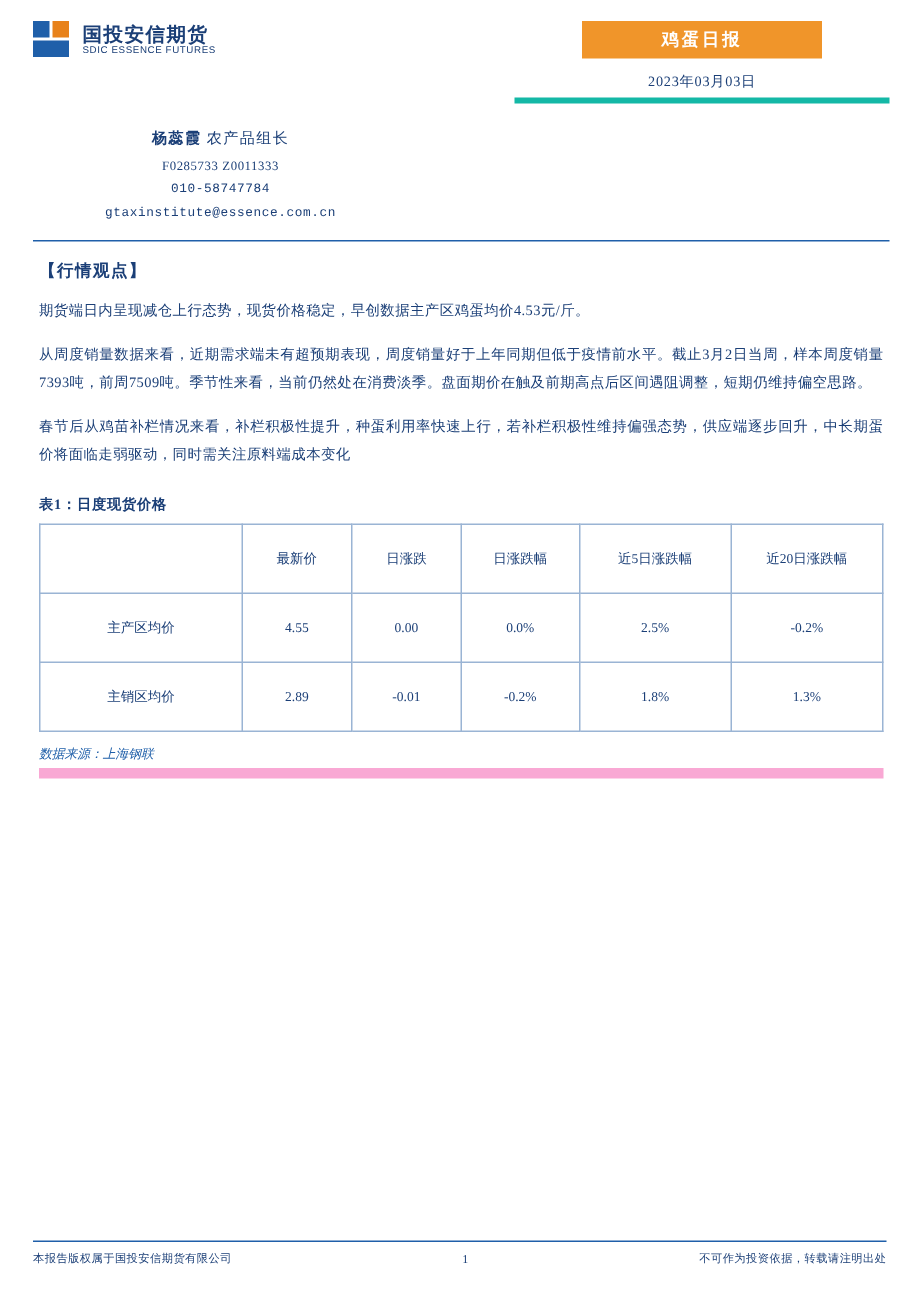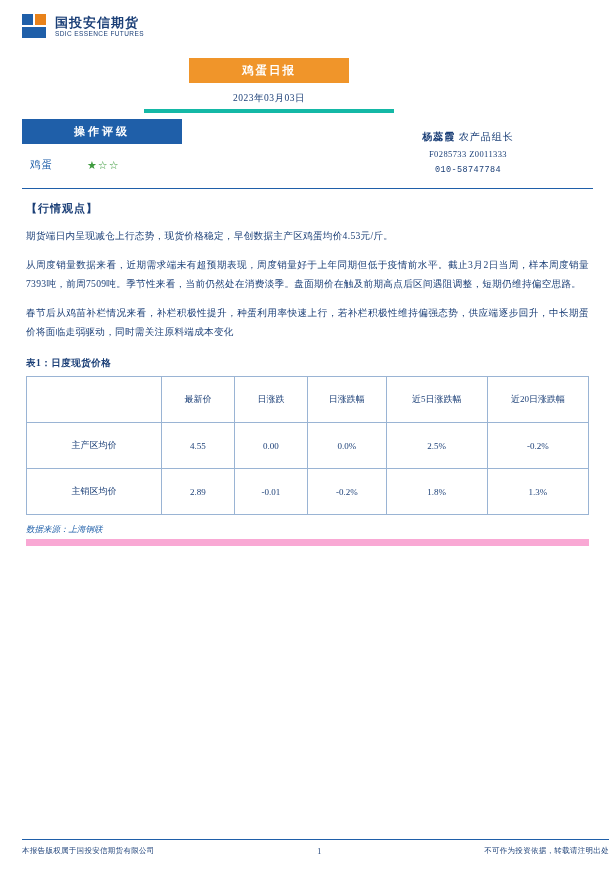--- a/index.html
+++ b/index.html
@@ -16,20 +16,21 @@
   .page {
     position: relative;
     width: 615px;
     height: 870px;
     padding: 0;
   }
 
   
   .header {
     display: flex;
+    justify-content: space-between;
     align-items: flex-start;
     padding: 14px 22px 0 22px;
   }
   .brand {
     display: flex;
     align-items: center;
     gap: 7px;
   }
   .brand-mark {
     width: 26px;
@@ -63,21 +64,20 @@
     font-size: 6.5px;
     color: #1b3f77;
     letter-spacing: 0.4px;
     font-family: "Liberation Sans", sans-serif;
     margin-top: 1px;
   }
 
   .header-right {
     width: 250px;
     text-align: center;
-    margin-top: 44px;
   }
   .report-title-box {
     background: #f0952a;
     color: #ffffff;
     font-size: 11.5px;
     font-weight: bold;
     letter-spacing: 2px;
     padding: 5px 0 5px 0;
     width: 160px;
     margin: 0 auto;
@@ -200,22 +200,22 @@
     color: #1f5fa9;
     font-style: italic;
     margin-top: 9px;
     padding-bottom: 3px;
     border-bottom: 7px solid #f9a8d4;
   }
 
   
   .footer {
     position: absolute;
-    left: 0; right: 0; bottom: 4px;
-    padding: 0 6px 10px 22px;
+    left: 0; right: 0; bottom: 16px;
+    padding: 0 24px 10px 22px;
   }
   .footer-rule {
     border: none;
     border-top: 1.2px solid #1f5fa9;
     margin: 0 0 6px 0;
   }
   .footer-row {
     display: flex;
     justify-content: space-between;
     align-items: center;
@@ -242,34 +242,28 @@
         <div class="brand-en">SDIC ESSENCE FUTURES</div>
       </div>
     </div>
     <div class="header-right">
       <div class="report-title-box">鸡蛋日报</div>
       <div class="report-date">2023年03月03日</div>
     </div>
   </div>
 
   <div class="rating-row">
-    <div class="rating-left">
-      <div class="rating-banner">操作评级</div>
-      <div class="rating-item">
-        <span class="rating-name">鸡蛋</span>
-        <span class="rating-stars">★☆☆</span>
-      </div>
-    </div>
     <div class="analyst-block">
       <div class="analyst-name">
         <span class="nm">杨蕊霞</span>
         <span>农产品组长</span>
       </div>
       <div class="analyst-code">F0285733  Z0011333</div>
       <div class="analyst-phone">010-58747784</div>
+      <div class="analyst-mail">gtaxinstitute@essence.com.cn</div>
     </div>
   </div>
 
   <hr class="rule">
 
   <div class="content">
     <div class="section-title">【行情观点】</div>
     <p class="para">期货端日内呈现减仓上行态势，现货价格稳定，早创数据主产区鸡蛋均价4.53元/斤。</p>
     <p class="para">从周度销量数据来看，近期需求端未有超预期表现，周度销量好于上年同期但低于疫情前水平。截止3月2日当周，样本周度销量7393吨，前周7509吨。季节性来看，当前仍然处在消费淡季。盘面期价在触及前期高点后区间遇阻调整，短期仍维持偏空思路。</p>
     <p class="para">春节后从鸡苗补栏情况来看，补栏积极性提升，种蛋利用率快速上行，若补栏积极性维持偏强态势，供应端逐步回升，中长期蛋价将面临走弱驱动，同时需关注原料端成本变化</p>

